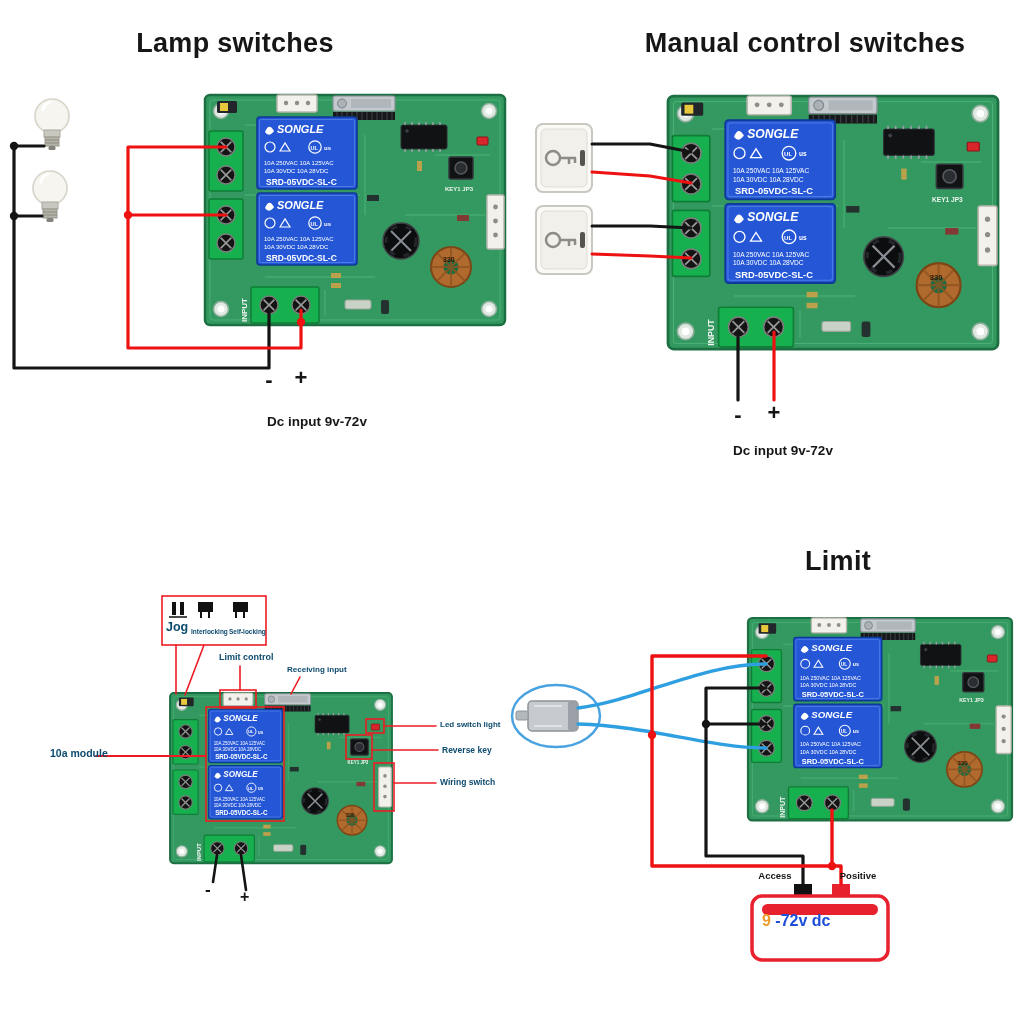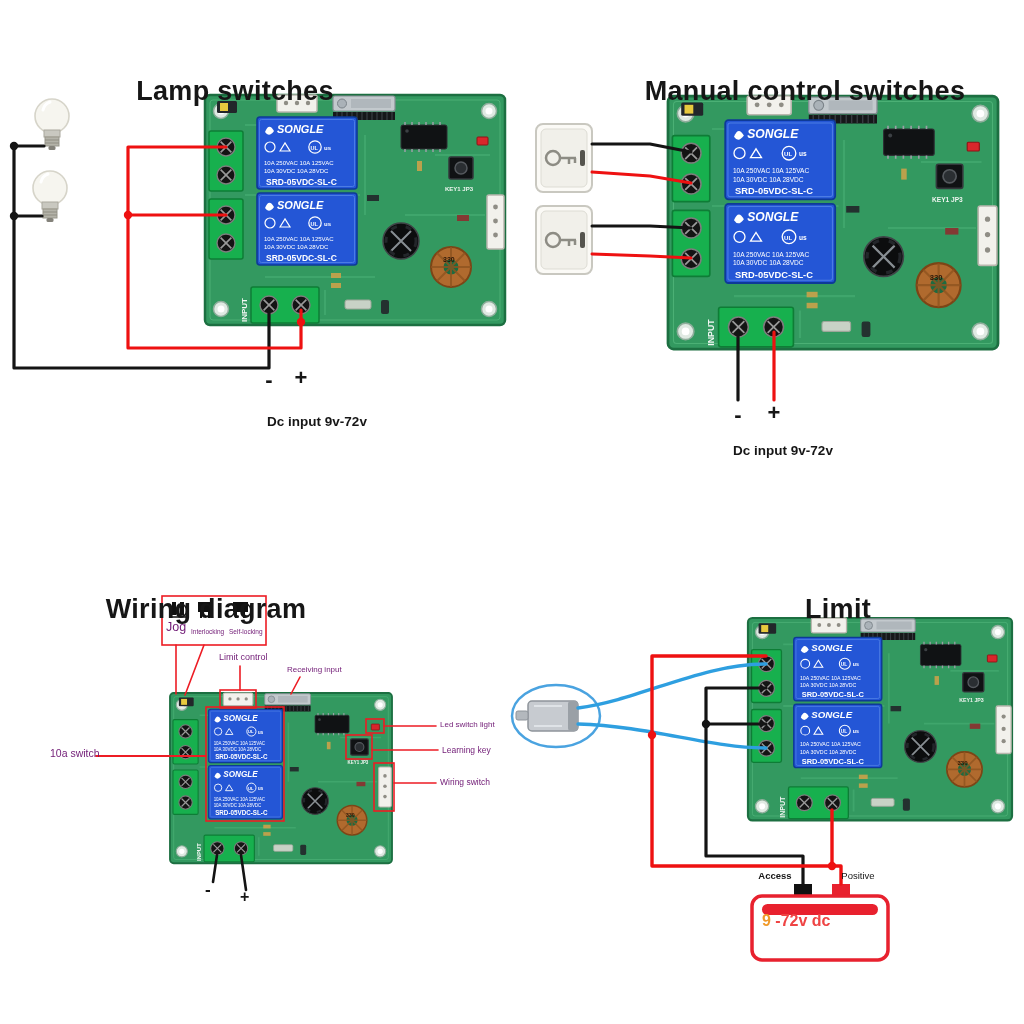--- a/index.html
+++ b/index.html
@@ -1,23 +1,23 @@
 <!DOCTYPE html>
 <html><head>
 <meta charset="utf-8">
 <style>
   html,body{margin:0;padding:0;background:#fff;font-family:"Liberation Sans",sans-serif;}
   #stage{position:relative;width:1024px;height:1024px;background:#ffffff;overflow:hidden;}
   #art{position:absolute;left:0;top:0;}
   .lbl{position:absolute;white-space:nowrap;color:#161616;line-height:1;}
   .ctr{transform:translateX(-50%);}
-  .title{font-size:27px;font-weight:bold;letter-spacing:.3px;margin-top:48px;}
+  .title{font-size:27px;font-weight:bold;letter-spacing:.3px;}
   .sign{font-size:22px;font-weight:bold;}
   .dc{font-size:13.5px;font-weight:bold;margin-left:26px;}
-  .ann{font-weight:normal;color:#701a75;}
+  .ann{font-weight:bold;color:#0c4a6e;}
 </style>
 </head>
 <body>
 
 <div id="stage">
   <svg id="art" width="1024" height="1024" viewBox="0 0 1024 1024">
       <g transform="translate(205,95) scale(1)">
   <rect width="300" height="230" rx="5" fill="#339960" stroke="#1c6f41" stroke-width="2.5"></rect>
   <rect x="5" y="5" width="290" height="220" rx="3" fill="none" stroke="#55b97f" stroke-width="1" opacity=".7"></rect>
   <path d="M40,30 H140 M40,100 H155 M160,40 V120 M200,120 H280 M60,182 H170 M230,60 H285 M120,195 V220" stroke="#57c084" stroke-width="2" opacity=".35" fill="none"></path>
@@ -680,41 +680,40 @@
       <path d="M766,724 H706" fill="none" stroke="#141414" stroke-width="3.2" stroke-linecap="round" stroke-linejoin="round"></path>
       <path d="M766,656 H652 V866 H841 V884" fill="none" stroke="#ee1111" stroke-width="3.4" stroke-linecap="round" stroke-linejoin="round"></path>
       <path d="M832,810 V866" fill="none" stroke="#ee1111" stroke-width="3.4" stroke-linecap="round" stroke-linejoin="round"></path>
       <circle cx="706" cy="724" r="4.2" fill="#141414"></circle>
       <circle cx="832" cy="866" r="4.2" fill="#ee1111"></circle>
       <circle cx="652" cy="735" r="4.2" fill="#ee1111"></circle>
     </svg>
 
   <div class="lbl title ctr" style="left:235px;top:30px">Lamp switches</div>
   <div class="lbl title ctr" style="left:805px;top:30px">Manual control switches</div>
-  <div class="lbl title ctr" style="left:206px;top:548px">Wiring diagram</div>
   <div class="lbl title ctr" style="left:838px;top:548px">Limit</div>
 
   <div class="lbl sign ctr" style="left:269px;top:369px">-</div>
   <div class="lbl sign ctr" style="left:301px;top:367px">+</div>
   <div class="lbl dc ctr" style="left:291px;top:415px">Dc input 9v-72v</div>
 
   <div class="lbl sign ctr" style="left:738px;top:404px">-</div>
   <div class="lbl sign ctr" style="left:774px;top:402px">+</div>
   <div class="lbl dc ctr" style="left:757px;top:444px">Dc input 9v-72v</div>
 
   <div class="lbl ann" style="left:166px;top:621px;font-size:12.5px">Jog</div>
   <div class="lbl ann" style="left:191px;top:629px;font-size:6.5px">Interlocking</div>
   <div class="lbl ann" style="left:229px;top:629px;font-size:6.5px">Self-locking</div>
   <div class="lbl ann" style="left:219px;top:653px;font-size:9px">Limit control</div>
   <div class="lbl ann" style="left:287px;top:666px;font-size:8px">Receiving input</div>
-  <div class="lbl ann" style="left:50px;top:748px;font-size:10.5px">10a switch</div>
+  <div class="lbl ann" style="left:50px;top:748px;font-size:10.5px">10a module</div>
   <div class="lbl ann" style="left:440px;top:721px;font-size:8px">Led switch light</div>
-  <div class="lbl ann" style="left:442px;top:746px;font-size:8.5px">Learning key</div>
+  <div class="lbl ann" style="left:442px;top:746px;font-size:8.5px">Reverse key</div>
   <div class="lbl ann" style="left:440px;top:778px;font-size:8.5px">Wiring switch</div>
   <div class="lbl sign" style="left:205px;top:881px;font-size:17px">-</div>
   <div class="lbl sign" style="left:240px;top:889px;font-size:16px">+</div>
 
   <div class="lbl ctr" style="left:775px;top:871px;font-size:9.5px;font-weight:bold">Access</div>
-  <div class="lbl ctr" style="left:858px;top:871px;font-size:9.5px;font-weight:normal">Positive</div>
+  <div class="lbl ctr" style="left:858px;top:871px;font-size:9.5px;font-weight:bold">Positive</div>
   <div class="lbl" style="left:762px;top:913px;font-size:16px;font-weight:bold">
-    <span style="color:#f09a2a">9</span><span style="color:#ef4444"> -72v dc</span>
+    <span style="color:#f09a2a">9</span><span style="color:#1d4ed8"> -72v dc</span>
   </div>
 </div>
 
 </body></html>

